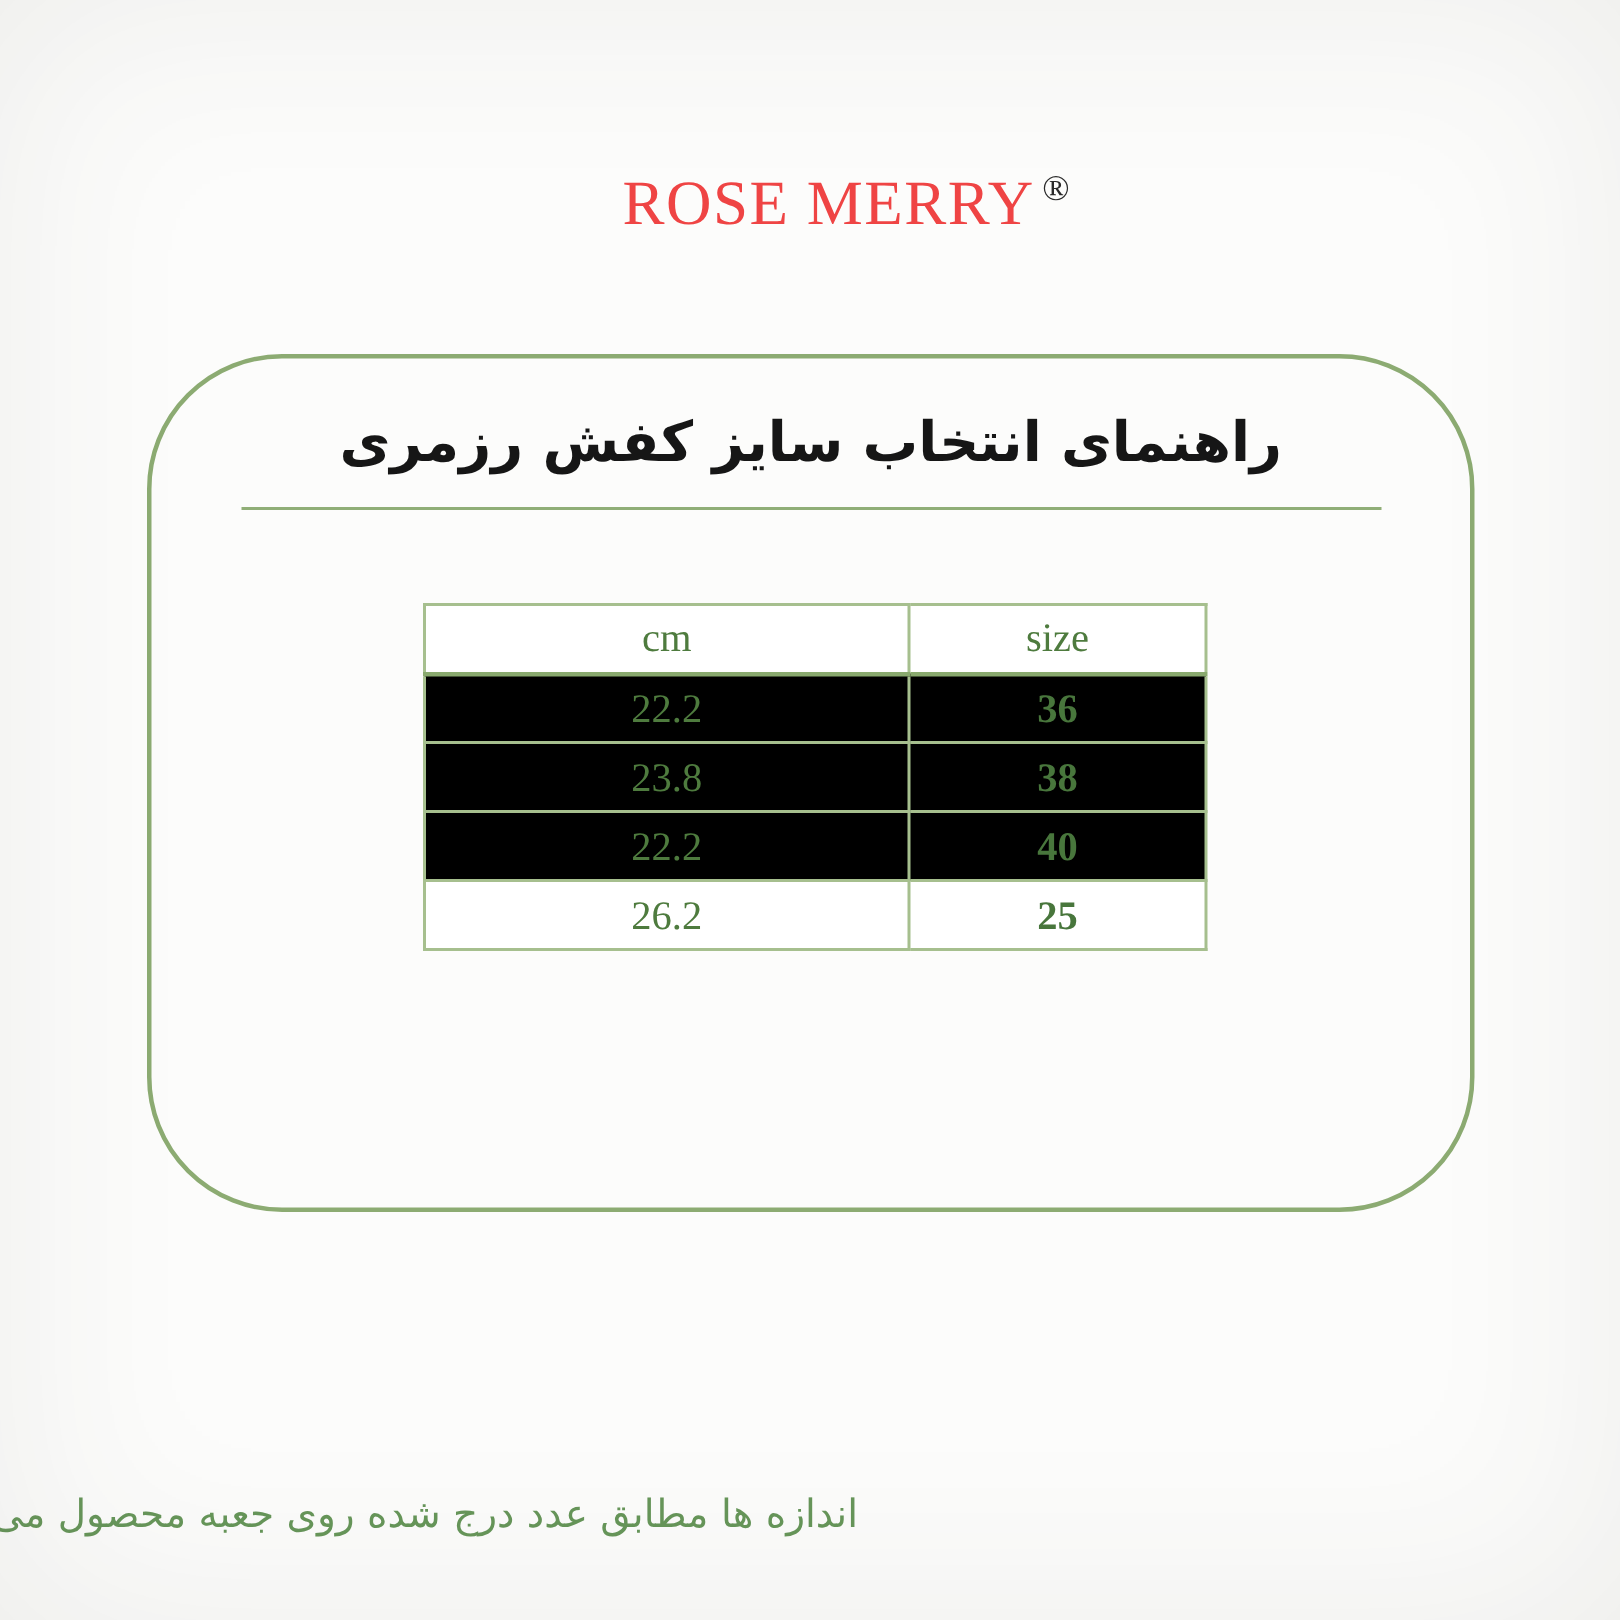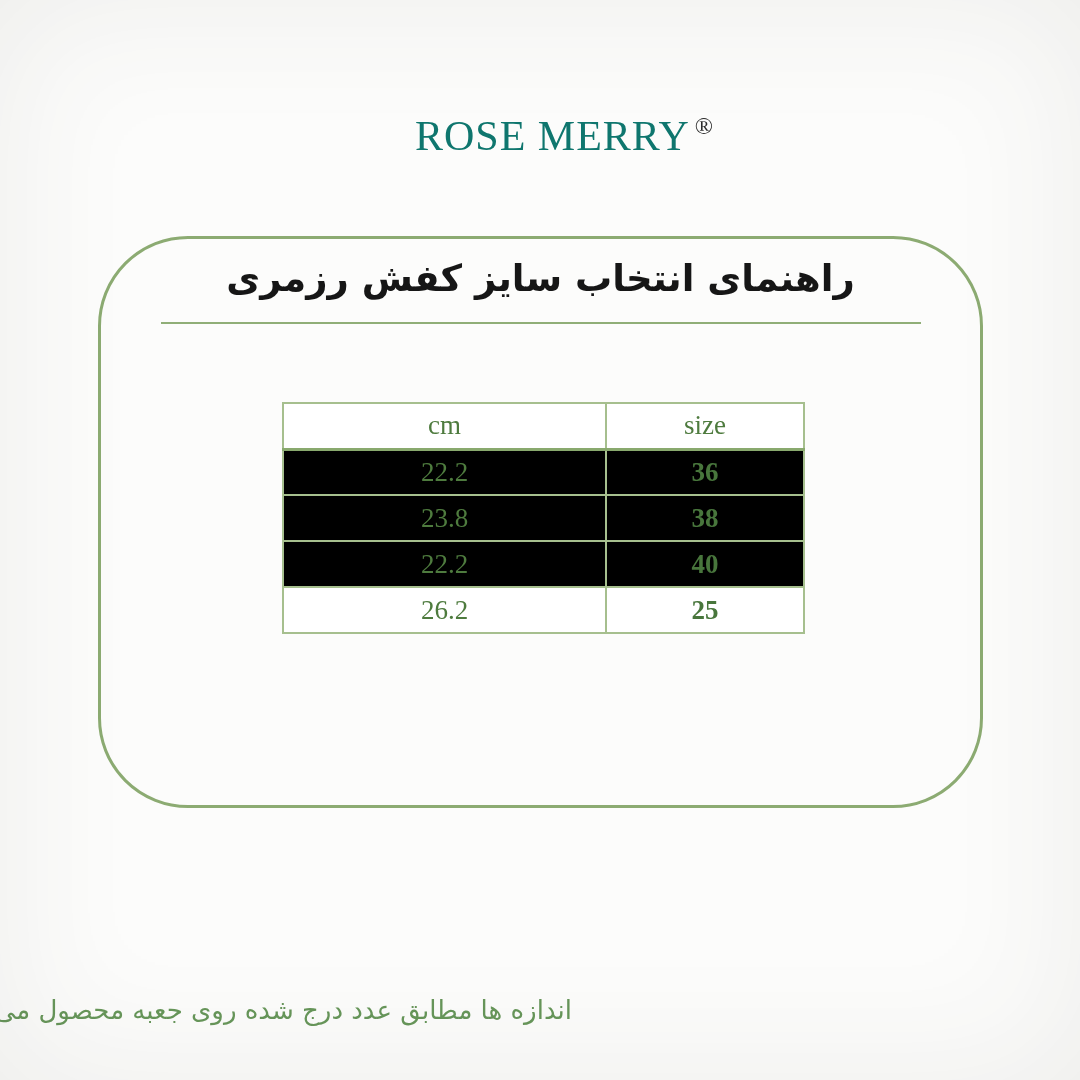--- a/index.html
+++ b/index.html
@@ -28,21 +28,21 @@
     top: 112px;
     left: 0;
     width: 100%;
     text-align: center;
     color: #1f1f1f;
   }
   .brand-name {
     font-family: "Liberation Serif", serif;
     font-size: 42px;
     letter-spacing: 1px;
-    color: #0f766e;
+    color: #ef4444;
     margin-left: 48px;
   }
   .reg-mark {
     display: inline-block;
     font-size: 24px;
     position: relative;
     top: -16px;
     margin-left: 5px;
     color: #2a2a2a;
   }
@@ -52,21 +52,21 @@
     position: absolute;
     left: 98px;
     top: 236px;
     width: 885px;
     height: 572px;
     border: 3px solid #8cab72;
     border-radius: 90px;
     background: transparent;
   }
   .guide-title {
-    margin-top: 18px;
+    margin-top: 34px;
     text-align: center;
     direction: rtl;
     font-family: "DejaVu Sans", sans-serif;
     font-weight: bold;
     font-size: 37px;
     color: #161616;
   }
   .title-divider {
     width: 760px;
     height: 2px;

